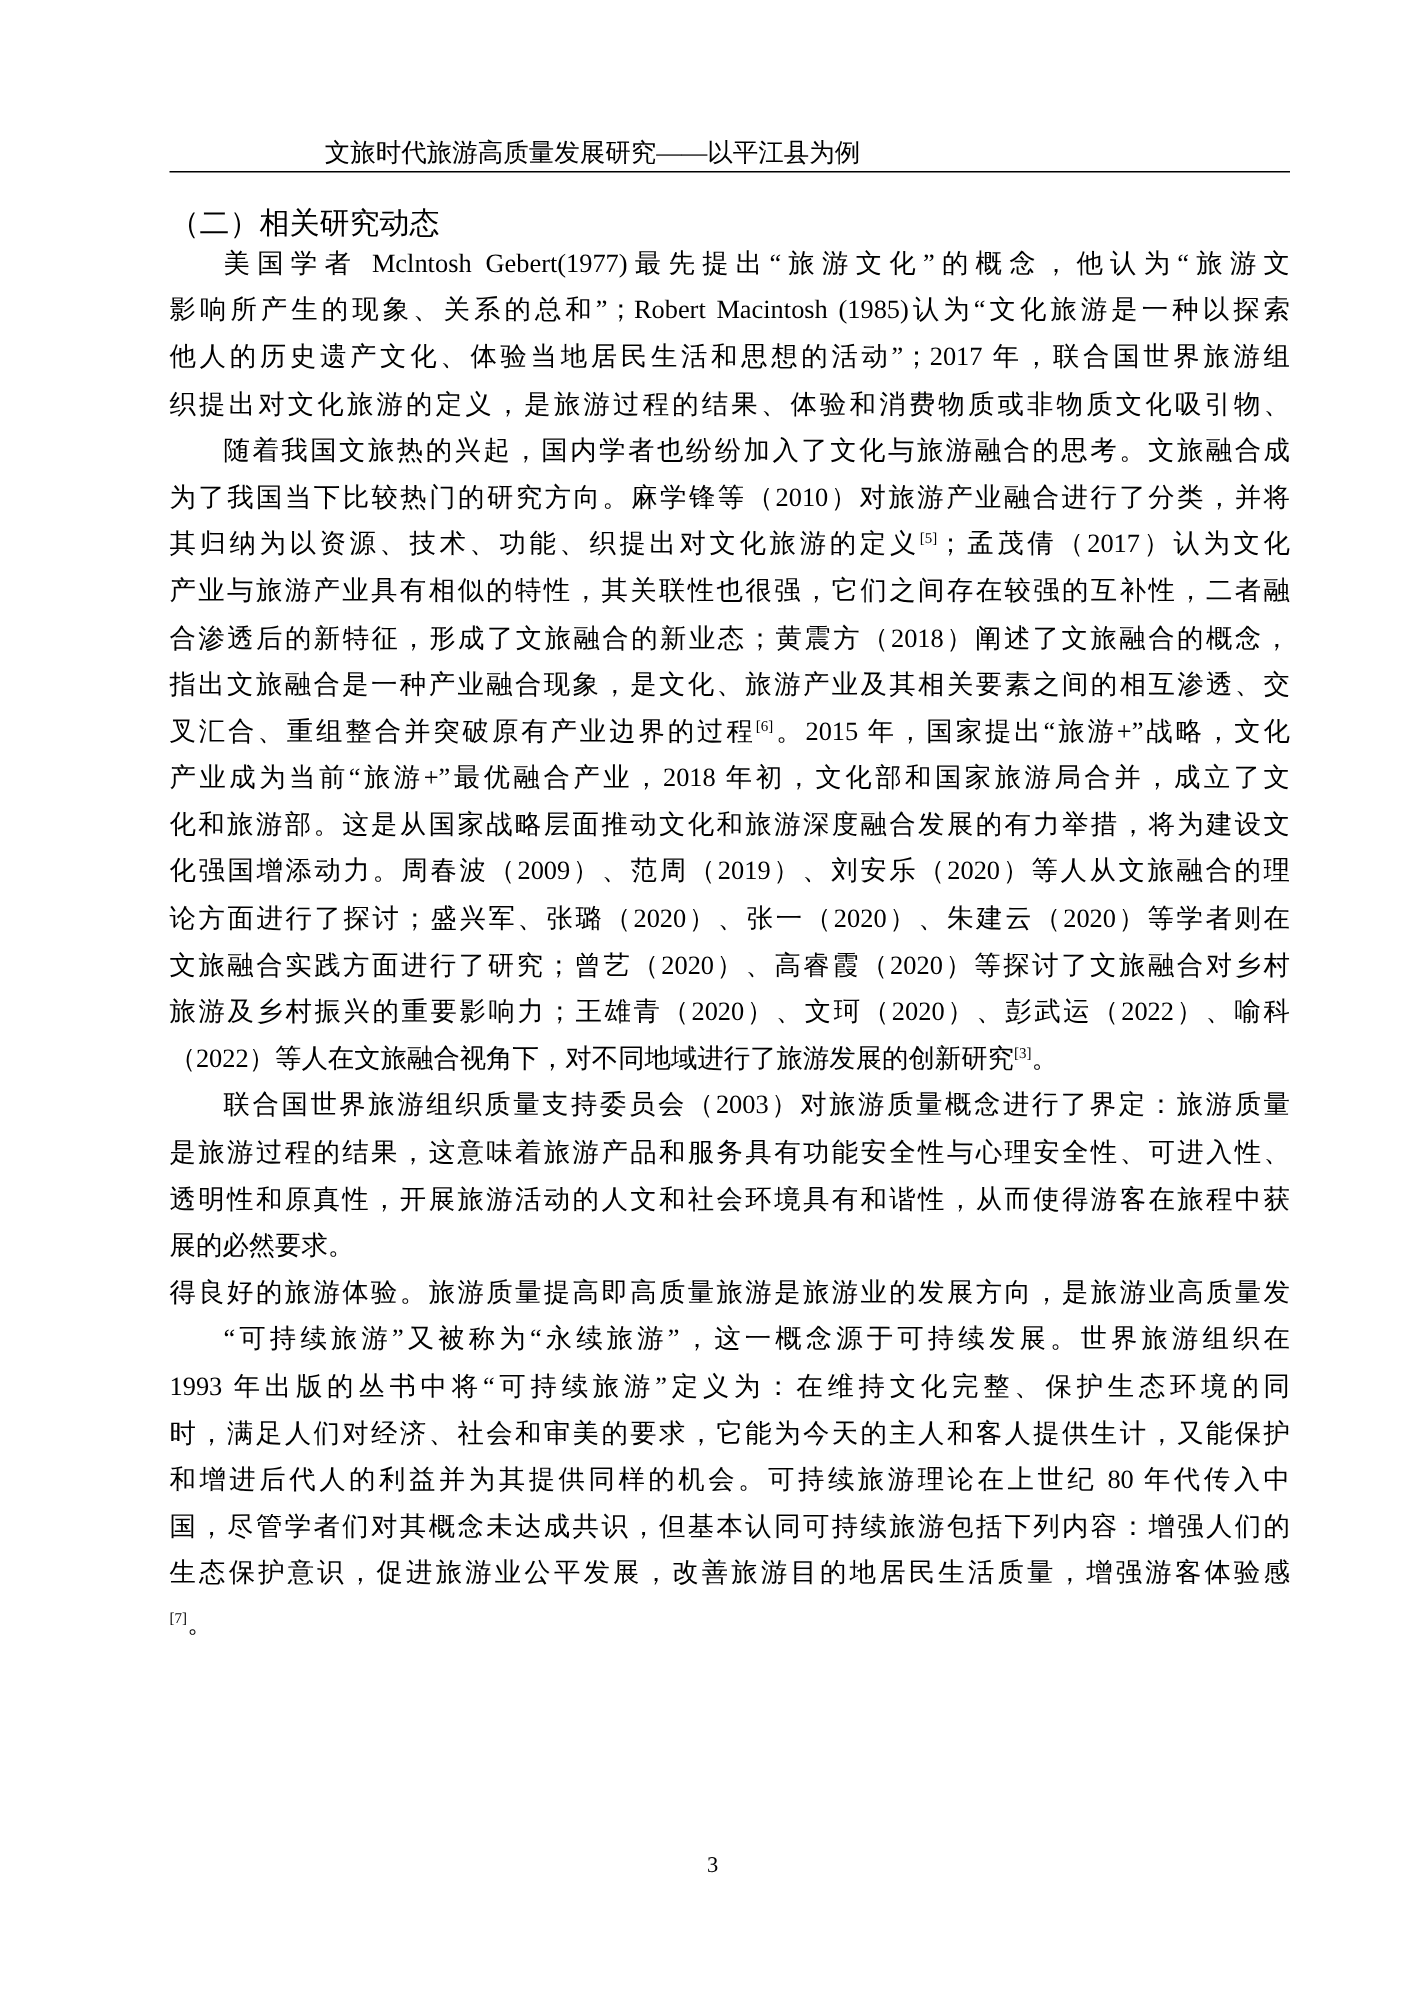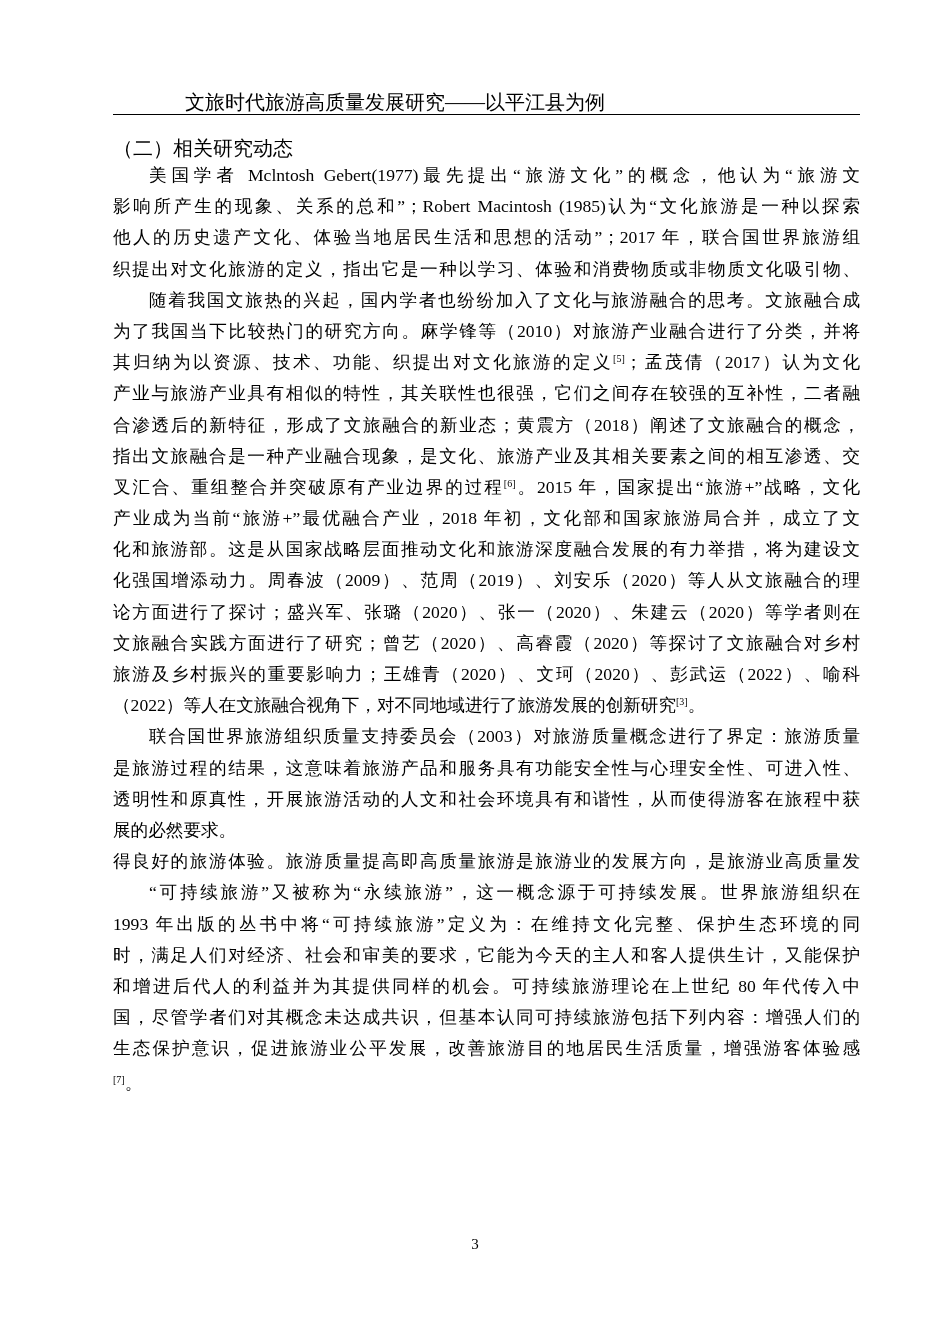--- a/index.html
+++ b/index.html
@@ -1,19 +1,19 @@
 <!DOCTYPE html>
 <html><head>
   <meta charset="utf-8">
   <style>
     html, body { margin: 0; padding: 0; background: #ffffff; }
     body { width: 950px; height: 1344px; position: relative; overflow: hidden;
            font-family: "Liberation Serif", "DejaVu Serif", serif; color: #000; }
     .header-title { position: absolute; top: 92px; left: 0; width: 790px; text-align: center;
-                    font-size: 20px; line-height: 20px; }
+                    font-size: 17px; line-height: 20px; }
     .header-rule { position: absolute; top: 114px; left: 113px; width: 747px; height: 0;
                    border-top: 1.5px solid #000; }
     .section-heading { position: absolute; top: 118px; left: 113px; font-size: 20px; line-height: 26px;
                        font-family: "DejaVu Sans", "Liberation Sans", sans-serif; font-weight: normal; }
     .body { position: absolute; top: 160px; left: 113px; width: 747px; }
     .line { height: 31.2px; line-height: 31.2px; font-size: 17.6px; white-space: nowrap;
             text-align: justify; text-align-last: justify; overflow: visible; }
     .line.last { text-align-last: left; }
     .line.indent { padding-left: 36px; }
     sup { font-size: 10px; line-height: 0; vertical-align: 6px; }
@@ -30,21 +30,21 @@
 </div>
 
 <h2 class="section-heading">（二）相关研究动态</h2>
 
 <div class="body">
 
   <div>
     <div class="line indent">美国学者 Mclntosh Gebert(1977)最先提出“旅游文化”的概念，他认为“旅游文</div>
     <div class="line">影响所产生的现象、关系的总和”；Robert Macintosh (1985)认为“文化旅游是一种以探索</div>
     <div class="line">他人的历史遗产文化、体验当地居民生活和思想的活动”；2017 年，联合国世界旅游组</div>
-    <div class="line">织提出对文化旅游的定义，指出它是一种以学习、体验和消费物质或非物质文化吸引物、</div>
+    <div class="line">织提出对文化旅游的定义，是旅游过程的结果、体验和消费物质或非物质文化吸引物、</div>
   </div>
 
   <div>
     <div class="line indent">随着我国文旅热的兴起，国内学者也纷纷加入了文化与旅游融合的思考。文旅融合成</div>
     <div class="line">为了我国当下比较热门的研究方向。麻学锋等（2010）对旅游产业融合进行了分类，并将</div>
     <div class="line"><span>其归纳为以资源、技术、功能、织提出对文化旅游的定义</span><sup>[5]</sup><span>；孟茂倩（2017）认为文化</span></div>
     <div class="line">产业与旅游产业具有相似的特性，其关联性也很强，它们之间存在较强的互补性，二者融</div>
     <div class="line">合渗透后的新特征，形成了文旅融合的新业态；黄震方（2018）阐述了文旅融合的概念，</div>
     <div class="line">指出文旅融合是一种产业融合现象，是文化、旅游产业及其相关要素之间的相互渗透、交</div>
     <div class="line"><span>叉汇合、重组整合并突破原有产业边界的过程</span><sup>[6]</sup><span>。2015 年，国家提出“旅游+”战略，文化</span></div>

